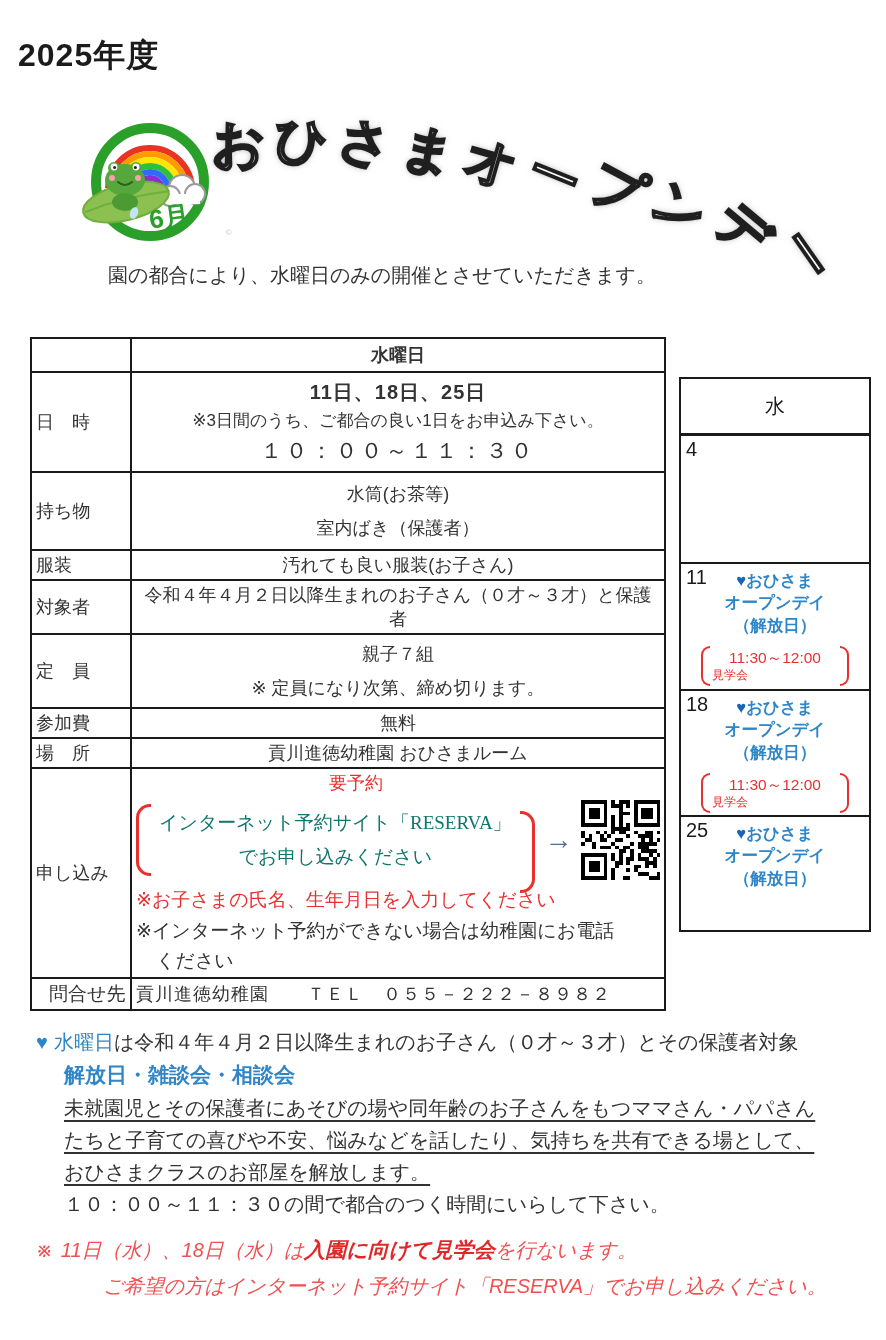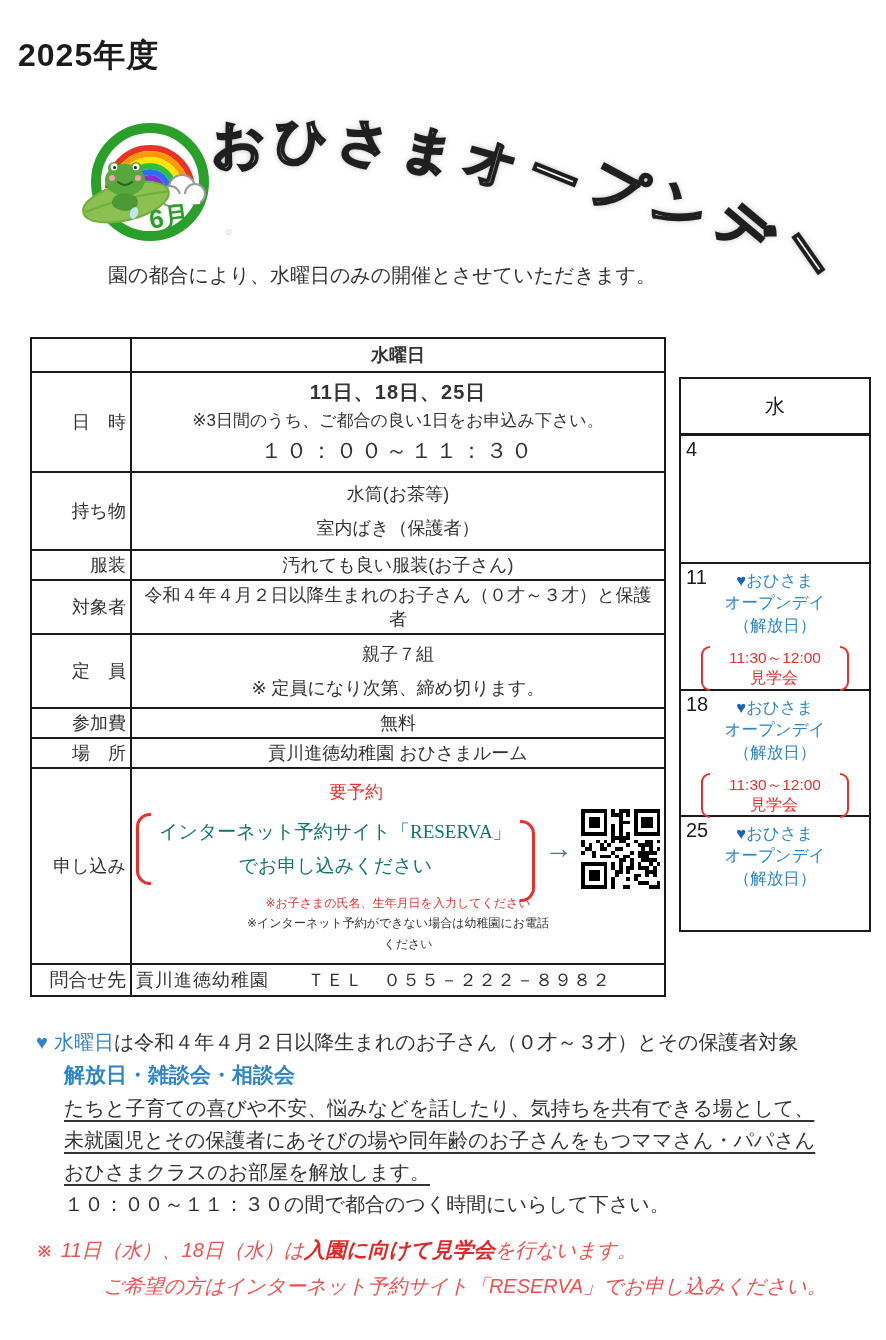--- a/index.html
+++ b/index.html
@@ -44,72 +44,72 @@
   
   table.info{
     position:absolute;left:30px;top:337px;width:636px;
     border-collapse:collapse;table-layout:fixed;
   }
   table.info td{
     border:2px solid #1a1a1a;vertical-align:middle;
     font-size:18px;color:#333;padding:2px 4px;
   }
   td.lbl{
-    width:96px;text-align:right;font-size:20px;padding-left:6px;color:#3a3a3a;border-radius:7px;
+    width:96px;text-align:left;font-size:20px;padding-left:6px;color:#3a3a3a;border-radius:7px;
   }
   td.val{text-align:center;}
   .hdr-day{color:#1878c8;font-weight:700;font-size:21px;text-align:center;}
   .dt1{font-size:20px;font-weight:600;letter-spacing:1px;}
   .dt2{font-size:17px;margin-top:3px;}
   .dt3{font-size:22px;letter-spacing:3px;margin-top:4px;}
   .two-line div{line-height:1.9;}
   .small-val{font-size:16.5px;}
   
   td.apply-cell{padding:6px 6px 4px 8px;}
   .apply-reserve{color:#e83030;font-size:18px;text-align:center;width:440px;}
   .apply-row{display:flex;align-items:center;gap:8px;margin-top:2px;}
   .bracket{flex:0 0 12px;width:12px;border:3px solid #e83030;}
   .bracket.l{height:66px;border-right:none;border-radius:14px 0 0 14px;}
   .bracket.r{height:76px;border-left:none;border-radius:0 14px 14px 0;transform:translateY(12px);}
   .apply-btxt{color:#0f766e;font-size:19px;line-height:1.8;text-align:center;white-space:nowrap;font-family:Liberation Serif, serif;}
   .apply-arrow{color:#4a6f9f;font-size:28px;margin-left:2px;}
-  .apply-note{font-size:12px;text-align:center;margin-top:3px;line-height:1.45;}
+  .apply-note{font-size:19px;text-align:left;margin-top:3px;line-height:1.45;}
   .apply-note.red{color:#e83030;}
   .apply-note.ind{padding-left:20px;}
   .contact-val{font-size:20px;letter-spacing:1px;text-align:left;padding-left:26px;}
   td.lbl.contact{font-size:19px;padding-left:17px;}
   
   .cal{
     position:absolute;left:679px;top:377px;width:188px;
     border:2px solid #1a1a1a;background:#fff;
   }
   .cal-header{
     height:54px;display:flex;align-items:center;justify-content:center;
     font-size:20px;color:#1b1b1b;border-bottom:3px solid #1a1a1a;
   }
   .cal-cell{position:relative;border-bottom:2px solid #1a1a1a;padding-top:3px;}
   .cal-cell:last-child{border-bottom:none;}
   .cal-date{
     position:absolute;left:5px;top:2px;font-size:20px;color:#1b1b1b;
   }
   .cal-event{
-    text-align:center;color:#2e86c8;font-size:16.5px;font-weight:400;
+    text-align:center;color:#2e86c8;font-size:16.5px;font-weight:700;
     line-height:1.35;
   }
   .cal-event .heart{color:#1b64b4;}
   .cal-ev-wrap{padding-top:2px;}
   .cal-tour{
     margin:10px auto 0 auto;width:148px;display:flex;align-items:stretch;gap:2px;
   }
   .cbr{flex:0 0 7px;width:7px;border:2.5px solid #e83030;}
   .cbr.l{border-right:none;border-radius:9px 0 0 9px;}
   .cbr.r{border-left:none;border-radius:0 9px 9px 0;}
   .cal-tour-txt{flex:1;color:#e83030;font-size:15.5px;line-height:1.3;padding:2px 0;}
   .cal-tour-time{text-align:center;}
-  .cal-tour-label{text-align:center;font-size:16px;padding-right:2px;}
+  .cal-tour-label{text-align:left;font-size:12px;padding-right:2px;}
   
   .notes{position:absolute;left:36px;top:1026px;width:830px;font-size:20px;line-height:1.6;color:#333;}
   .blue{color:#2e86c8;}
   .notes .heart2{color:#2e86c8;margin-right:6px;}
   .note-ind{margin-left:28px;}
   .note-head{font-weight:600;font-size:21px;}
   .note-u{text-decoration:underline;text-underline-offset:5px;text-decoration-thickness:1.5px;}
   .rednotes{position:absolute;left:36px;top:1232px;width:830px;font-size:20px;line-height:1.75;color:#f05050;font-style:italic;}
   .rmark{margin-right:8px;}
   .rbold{font-weight:700;color:#e02828;font-size:21px;}
@@ -434,22 +434,22 @@
       <div class="cal-event">（解放日）</div>
     </div>
   </div>
 </div>
 
 <div class="notes">
   <div>
     <span class="heart2">♥</span><span class="blue">水曜日</span><span>は令和４年４月２日以降生まれのお子さん（０才～３才）とその保護者対象</span>
   </div>
   <div class="note-ind blue note-head">解放日・雑談会・相談会</div>
+  <div class="note-ind note-u">未就園児とその保護者にあそびの場や同年齢のお子さんをもつママさん・パパさん</div>
   <div class="note-ind note-u">たちと子育ての喜びや不安、悩みなどを話したり、気持ちを共有できる場として、</div>
-  <div class="note-ind note-u">未就園児とその保護者にあそびの場や同年齢のお子さんをもつママさん・パパさん</div>
   <div class="note-ind note-u">おひさまクラスのお部屋を解放します。</div>
   <div class="note-ind">１０：００～１１：３０の間で都合のつく時間にいらして下さい。</div>
 </div>
 
 <div class="rednotes">
   <div>
     <span class="rmark">※</span><span>11日（水）、18日（水）は</span><span class="rbold">入園に向けて見学会</span><span>を行ないます。</span>
   </div>
   <div class="r2">ご希望の方はインターネット予約サイト「RESERVA」でお申し込みください。</div>
 </div>

